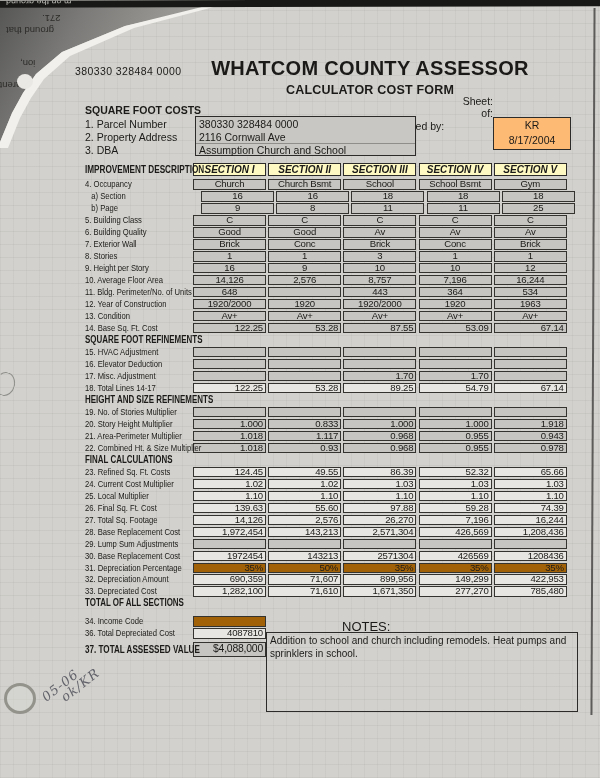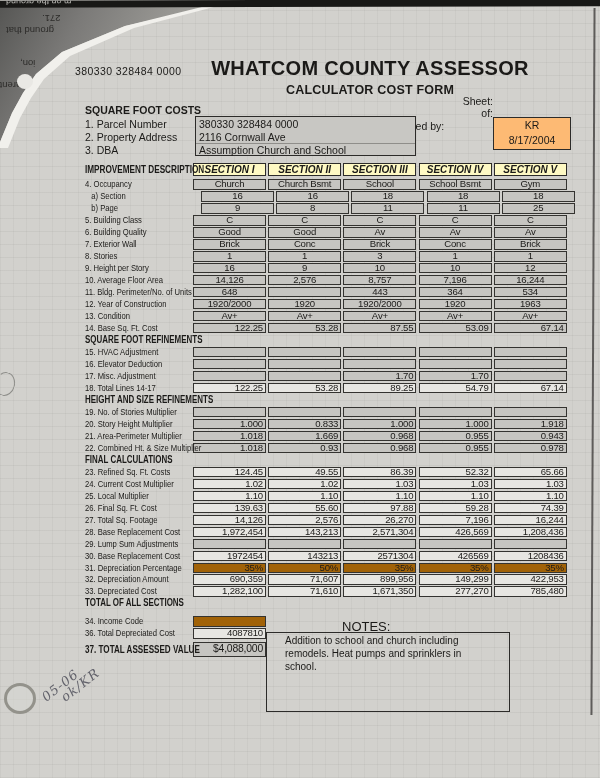--- a/index.html
+++ b/index.html
@@ -68,22 +68,22 @@
   .hcell{font-style:italic;font-weight:bold;background:#fef9c3;border:1.4px solid #2c2b29;
     text-align:center;line-height:11px;font-size:10px;letter-spacing:0;}
   .f-gray{background:#c6c5c1}.f-white{background:#e7e6e2}.f-dark{background:#a16207}
   .a-center{text-align:center}.a-right{text-align:right}
   
   .totals{position:absolute;left:85px;top:616px;width:500px;}
   .trow.tall{height:15px;margin-top:3.5px;}
   .trow.tall .tcell{border-width:1.6px;font-size:10.4px;line-height:12px;}
   .trow.tall .tlabel{font-weight:bold;font-size:10.4px;line-height:15px;}
   .notes-label{position:absolute;left:342px;top:619px;font-size:13px;}
-  .notes-box{position:absolute;left:266px;top:632px;width:244px;height:80px;border:1.6px solid #2c2b29;
-    font-size:10px;line-height:13px;padding:1px 18px;box-sizing:border-box;}
+  .notes-box{position:absolute;left:266px;top:632px;width:312px;height:80px;border:1.6px solid #2c2b29;
+    font-size:10px;line-height:13px;padding:1px 3px;box-sizing:border-box;}
 </style>
 </head>
 <body>
 
 <div class="paper-grid"></div>
 
 <div class="fold">
   <span class="frag frag1">271.</span>
   <span class="frag frag2">ground that</span>
   <span class="frag frag3">ion,</span>
@@ -289,21 +289,21 @@
       <div class="tlabel">20. Story Height Multiplier</div>
       <div class="tcell f-gray a-right">1.000</div>
       <div class="tcell f-gray a-right">0.833</div>
       <div class="tcell f-gray a-right">1.000</div>
       <div class="tcell f-gray a-right">1.000</div>
       <div class="tcell f-gray a-right">1.918</div>
     </div>
     <div class="trow">
       <div class="tlabel">21. Area-Perimeter Multiplier</div>
       <div class="tcell f-gray a-right">1.018</div>
-      <div class="tcell f-gray a-right">1.669</div>
+      <div class="tcell f-gray a-right">1.117</div>
       <div class="tcell f-gray a-right">0.968</div>
       <div class="tcell f-gray a-right">0.955</div>
       <div class="tcell f-gray a-right">0.943</div>
     </div>
     <div class="trow">
       <div class="tlabel">22. Combined Ht. &amp; Size Multiplier</div>
       <div class="tcell f-gray a-right">1.018</div>
       <div class="tcell f-gray a-right">0.93</div>
       <div class="tcell f-gray a-right">0.968</div>
       <div class="tcell f-gray a-right">0.955</div>

